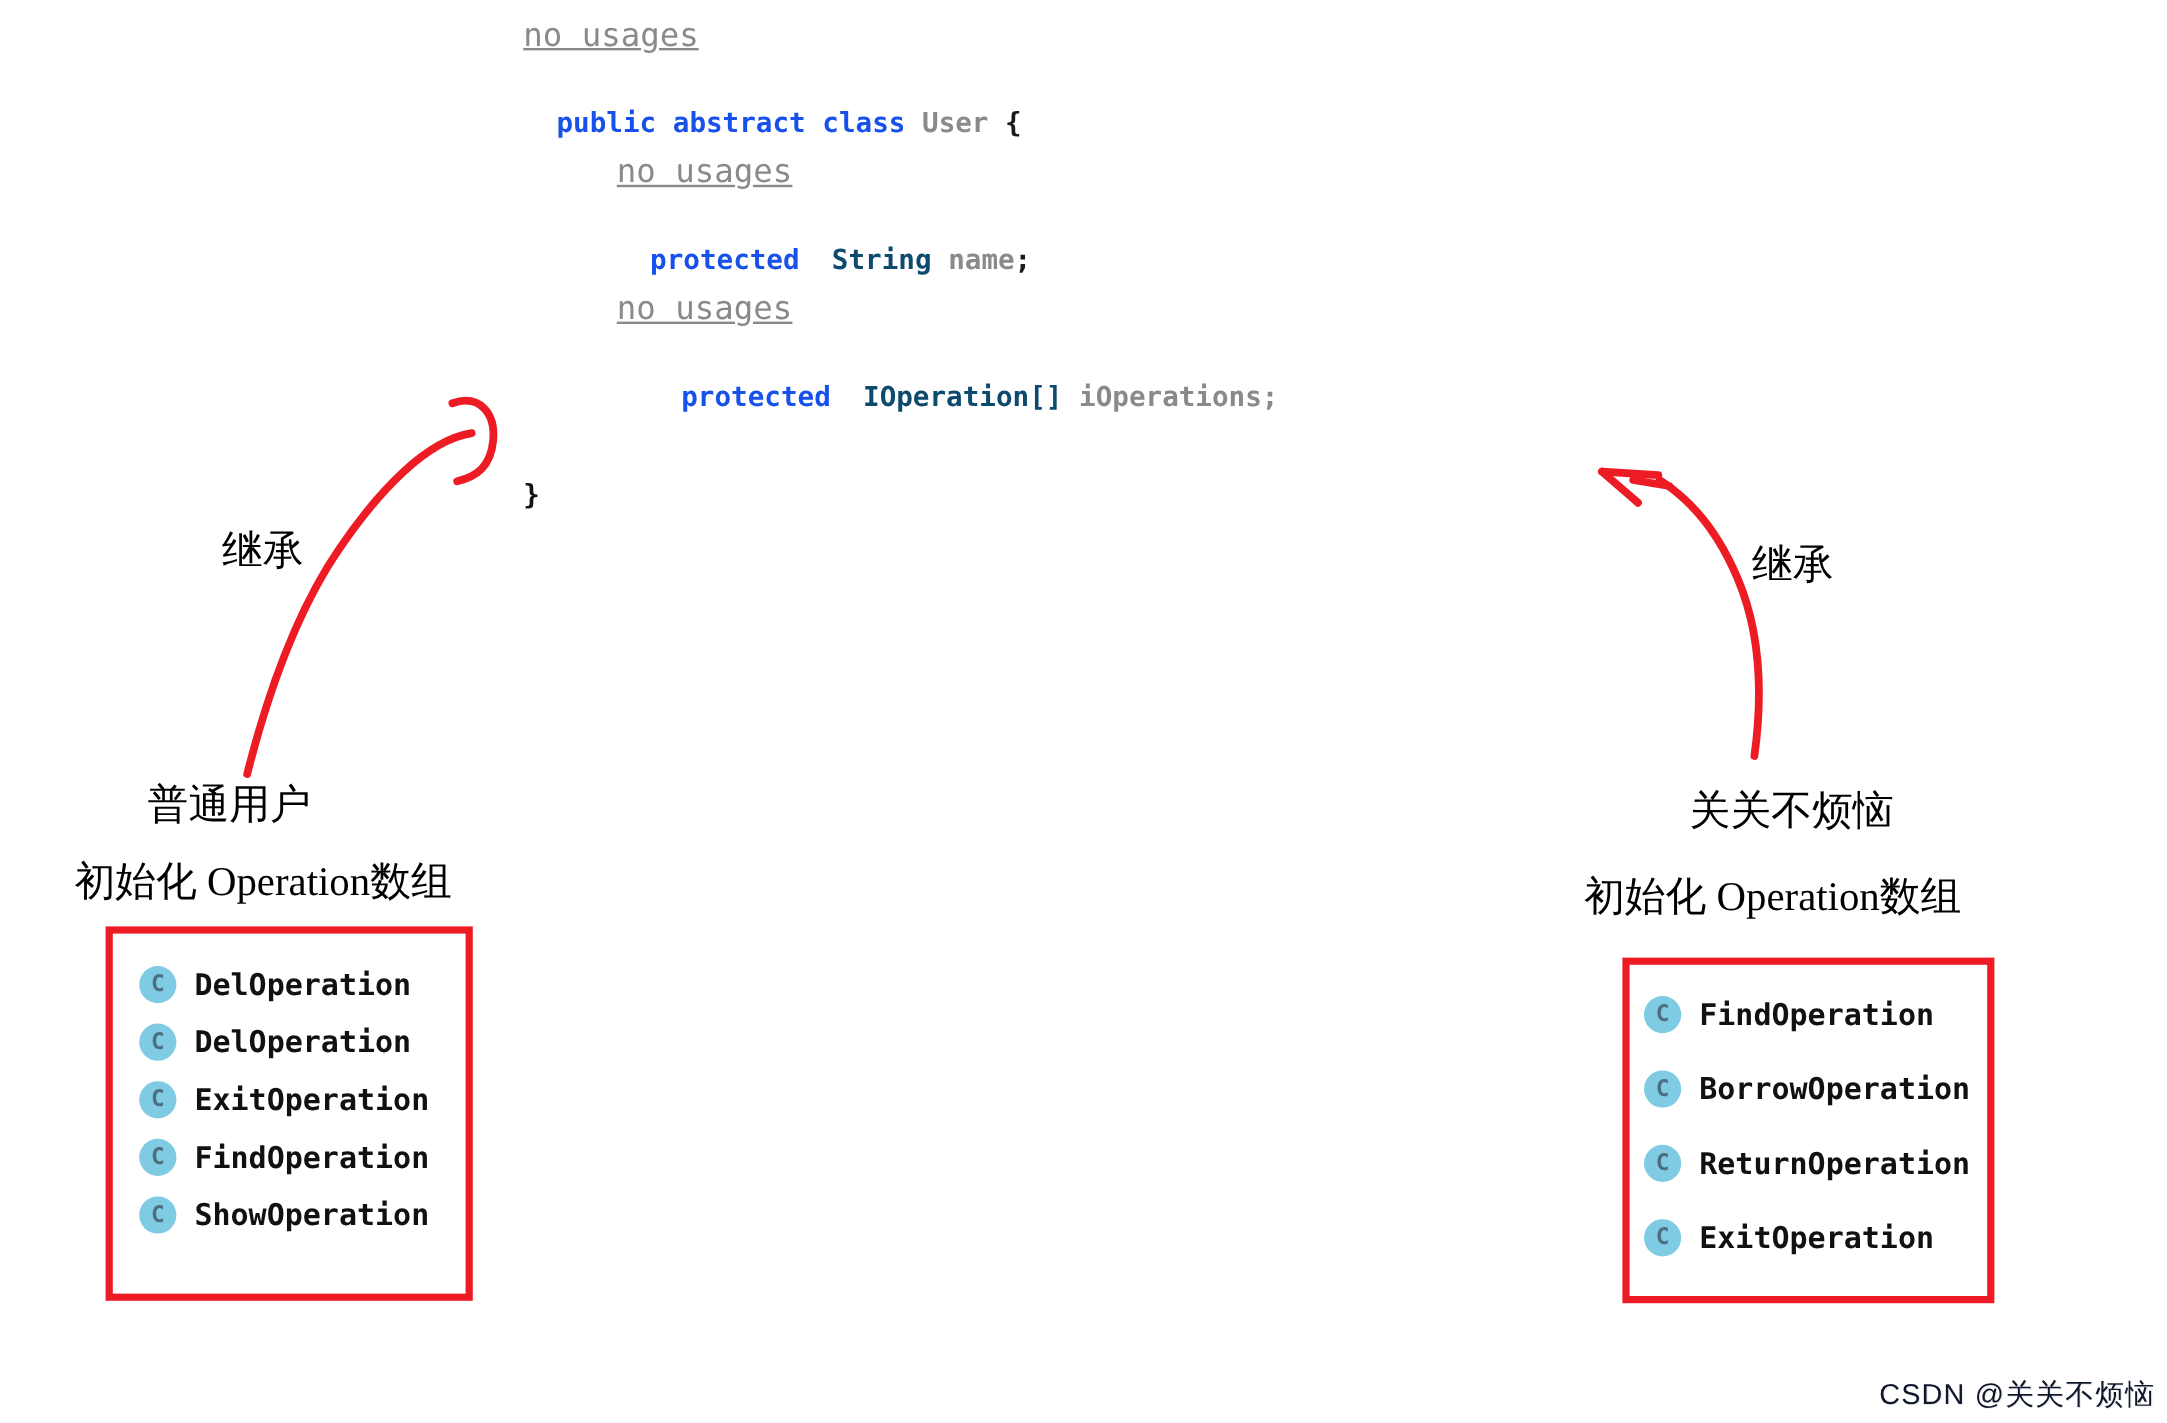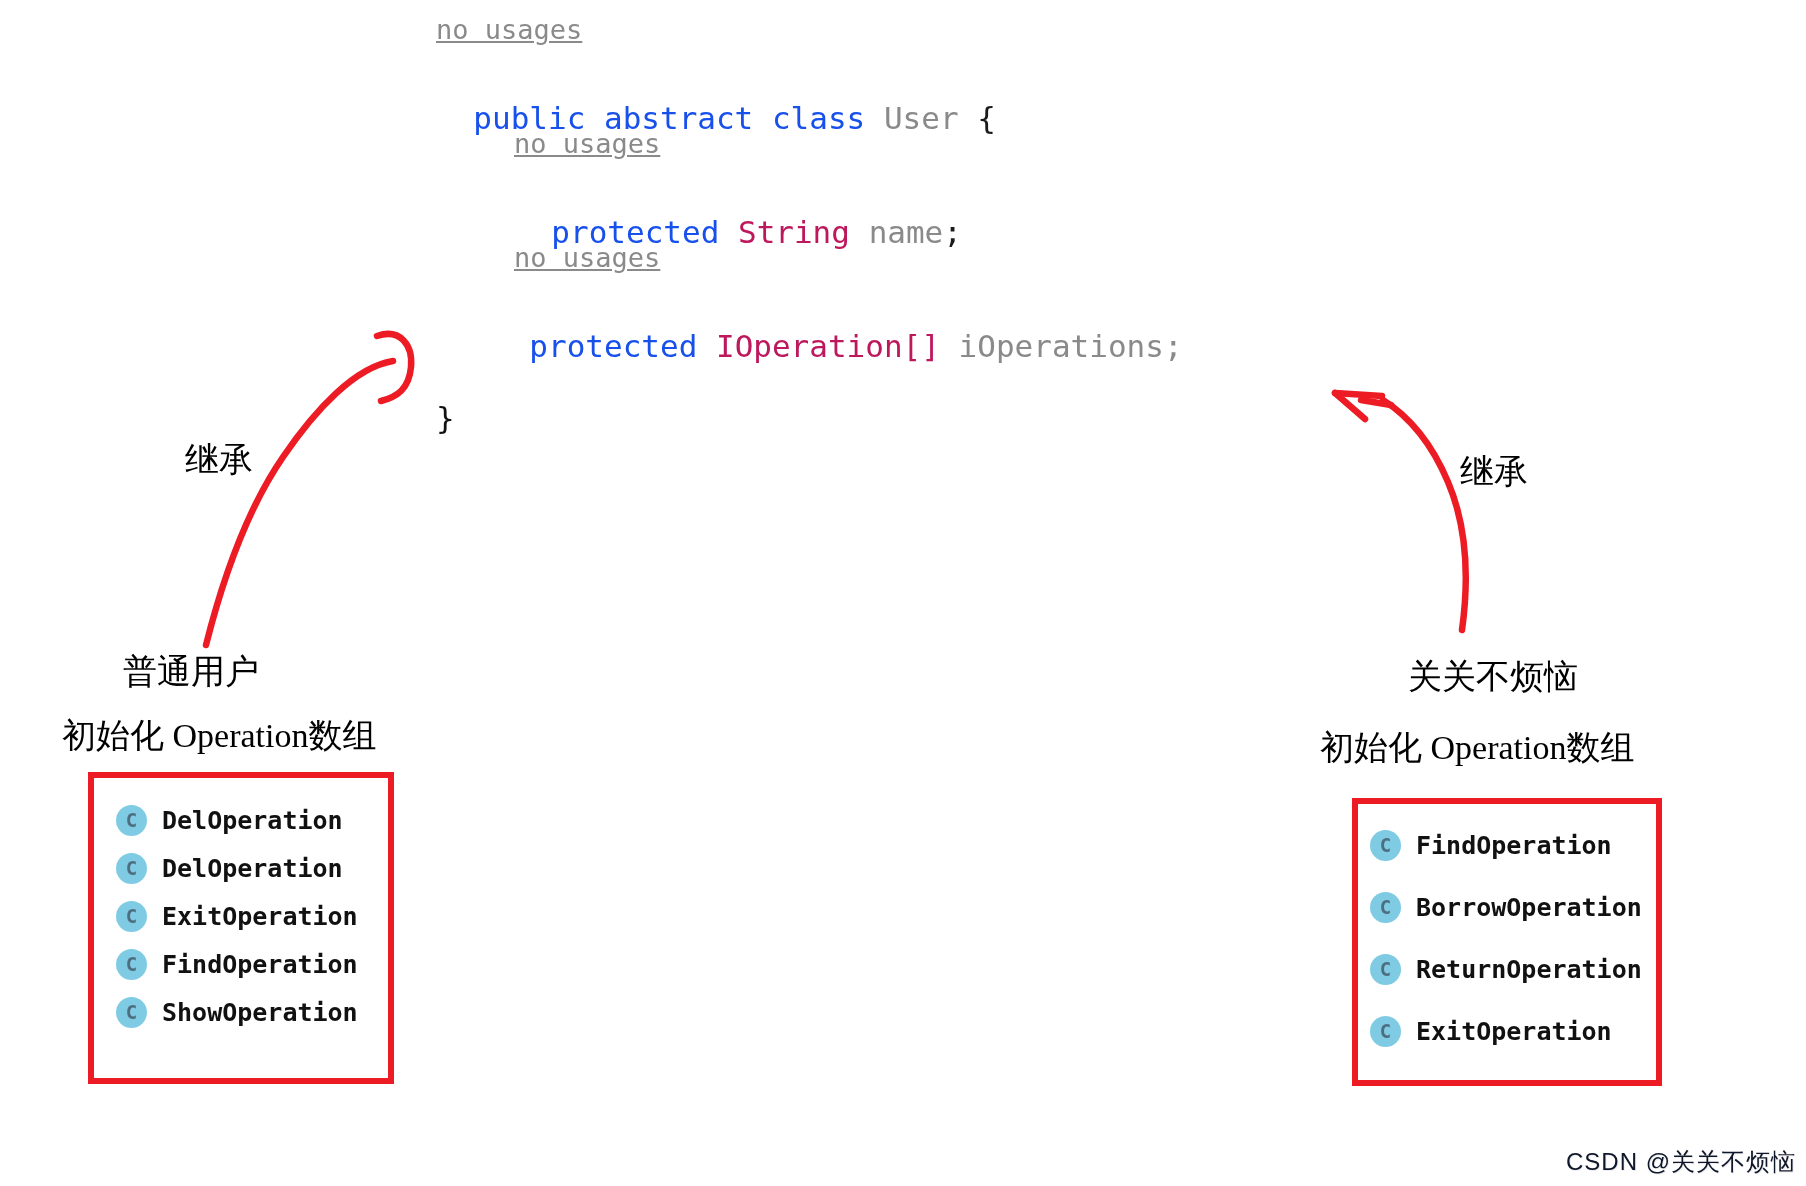--- a/index.html
+++ b/index.html
@@ -18,24 +18,24 @@
     overflow:hidden;
   }
   .abs{position:absolute;}
   
   .hint{
     font-family:"DejaVu Sans Mono","Liberation Mono",monospace;
     font-size:27px;color:var(--unused);white-space:pre;text-decoration:underline;
   }
   .code{
     font-family:"DejaVu Sans Mono","Liberation Mono",monospace;
-    font-size:31px;font-weight:400;color:#111;white-space:pre;
+    font-size:23px;font-weight:700;color:#111;white-space:pre;
   }
   .tok-kw{color:var(--kw);}
-  .tok-type{color:#be185d;}
+  .tok-type{color:#0c4a6e;margin-left:13px;}
   .tok-unused{color:var(--unused);}
   .tok-plain{color:#1a1a1a;}
   
   .cn{
     font-size:34px;color:#000000;line-height:1.3;
     font-family:Liberation Serif, serif;
     white-space:nowrap;
   }
   
   .opbox{
@@ -78,21 +78,21 @@
 </div>
 
 <div class="abs hint" style="left:514px;top:128px;">no usages</div>
 
 <div class="abs code" style="left:514px;top:178px;">
   <span class="tok-kw">protected </span><span class="tok-type">String </span><span class="tok-unused">name</span><span class="tok-plain">;</span>
 </div>
 
 <div class="abs hint" style="left:514px;top:242px;">no usages</div>
 
-<div class="abs code" style="left:492px;top:292px;">
+<div class="abs code" style="left:540px;top:292px;">
   <span class="tok-kw">protected </span><span class="tok-type">IOperation[] </span><span class="tok-unused">iOperations</span><span class="tok-unused">;</span>
 </div>
 
 <div class="abs code" style="left:436px;top:400px;">}</div>
 
 <svg class="abs arrow" style="left:170px;top:275px;" width="255" height="380" viewBox="0 0 255 380">
   <path d="M 36 370 C 55 295, 80 230, 113 182 C 145 135, 185 92, 223 86"></path>
   <path d="M 207 61 C 230 53, 243 70, 241 92 C 239 114, 227 122, 211 126"></path>
 </svg>
 

